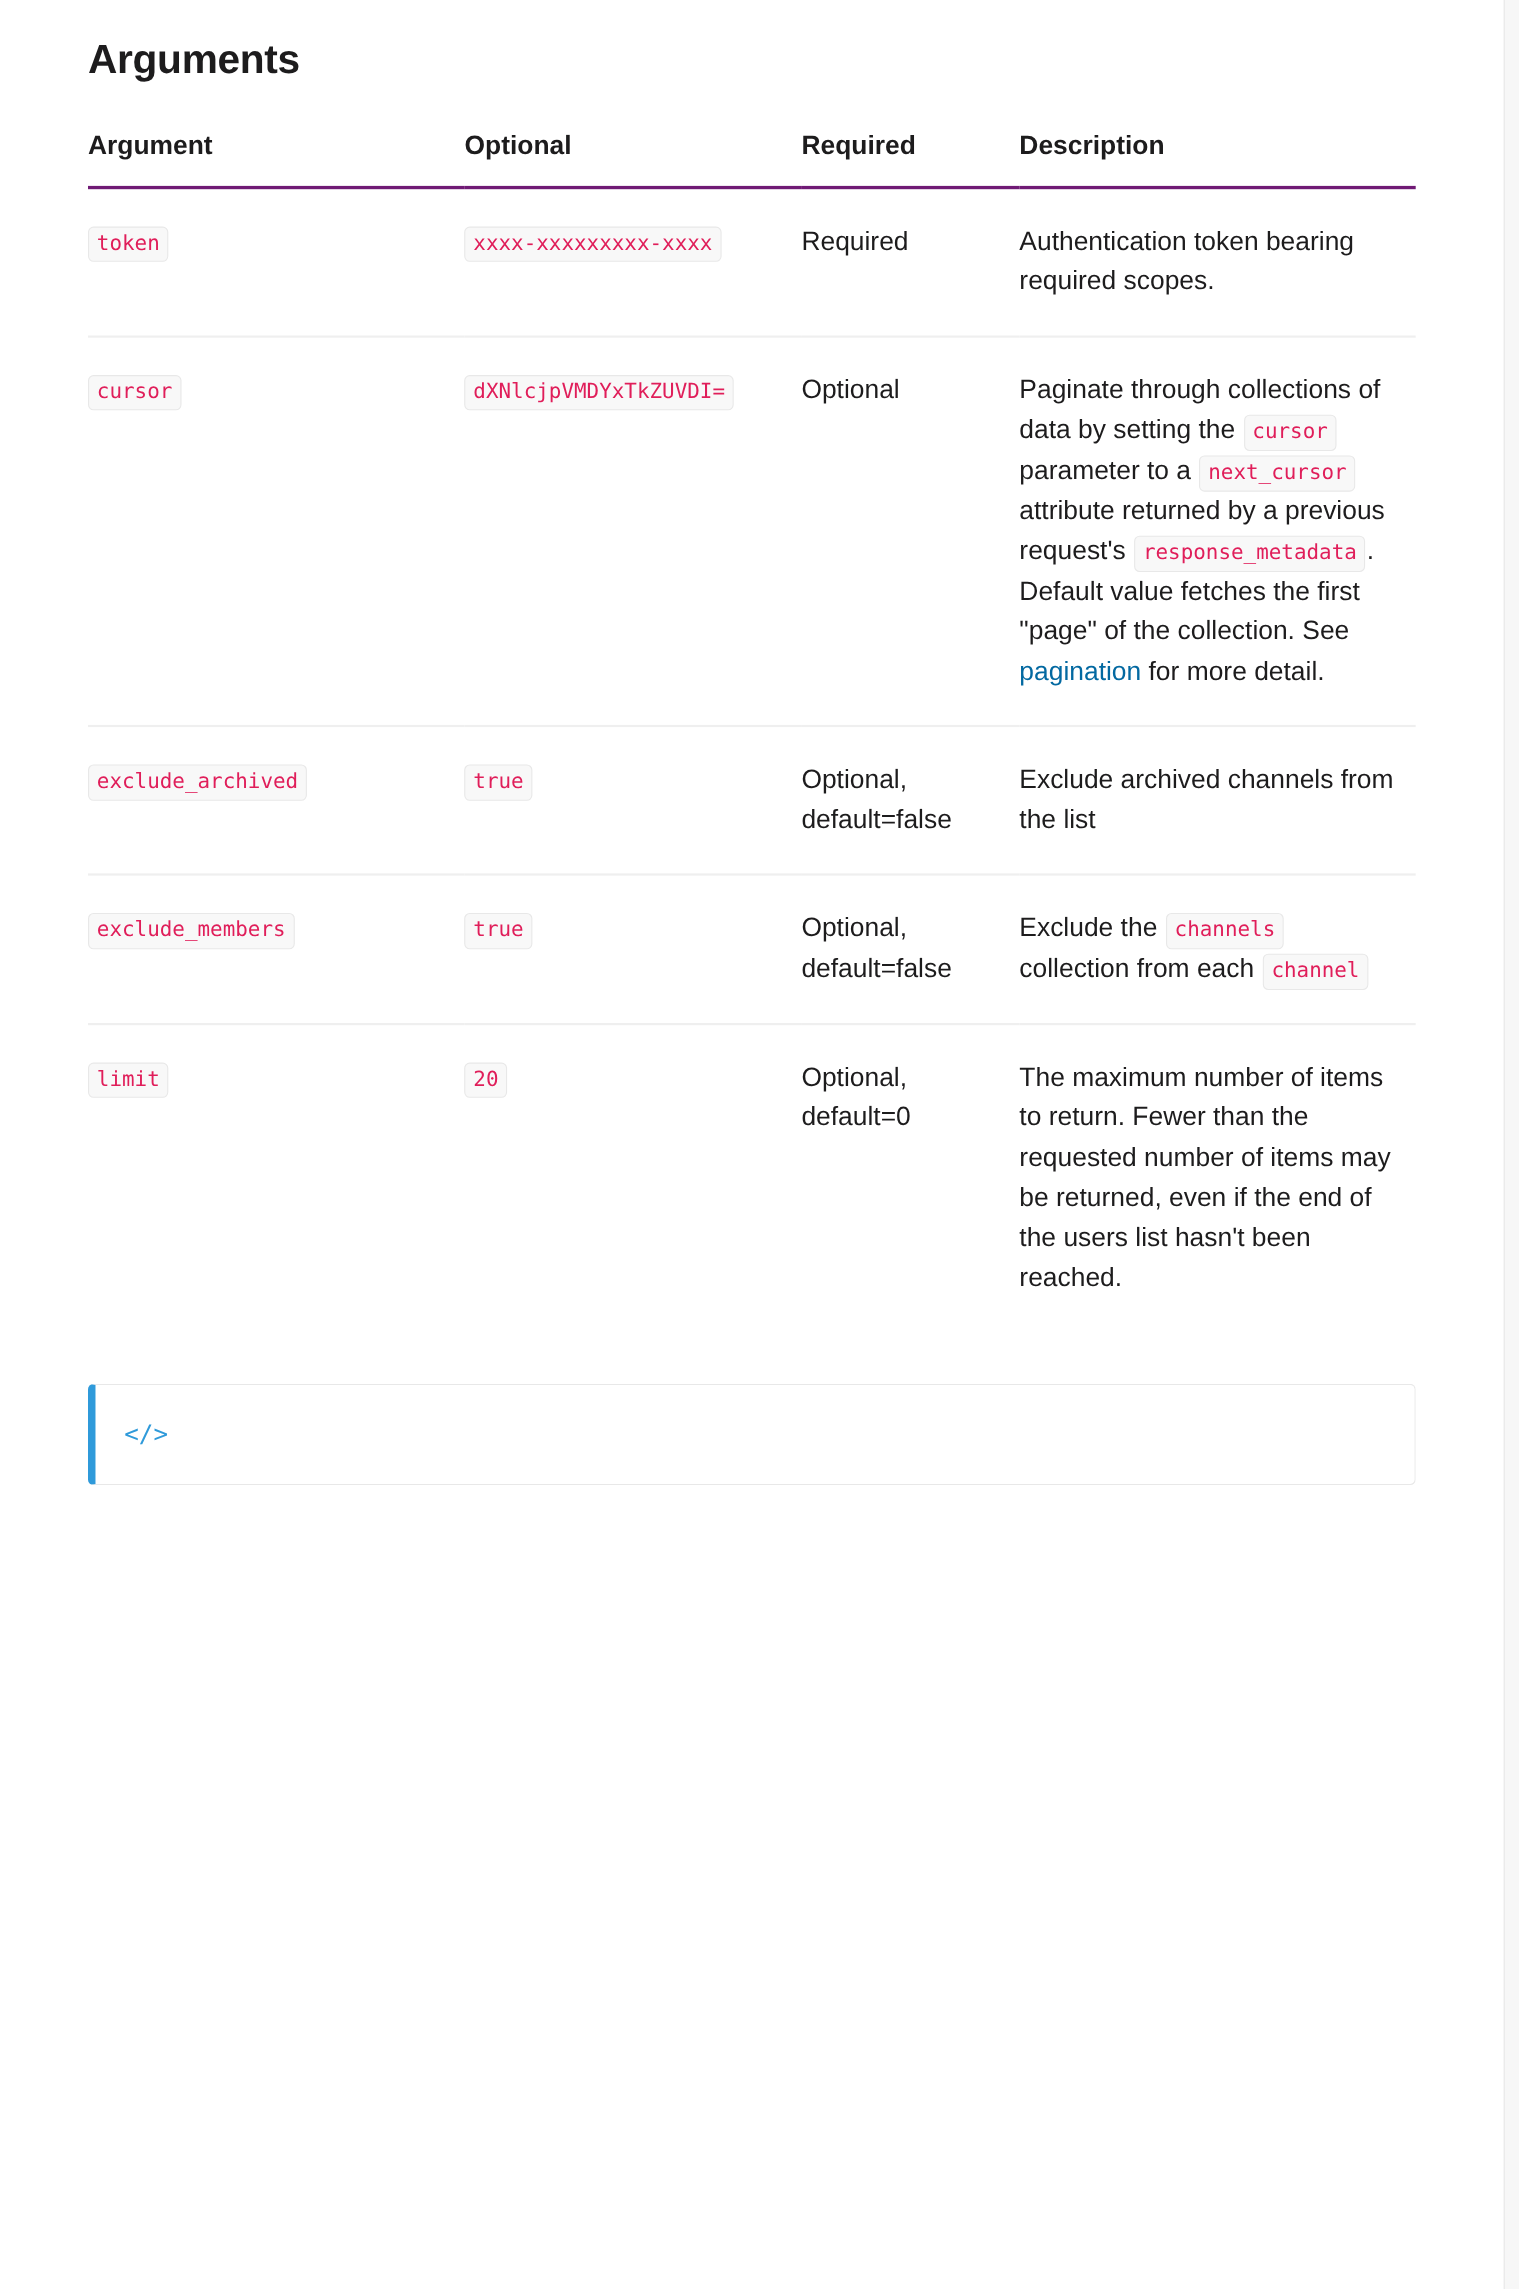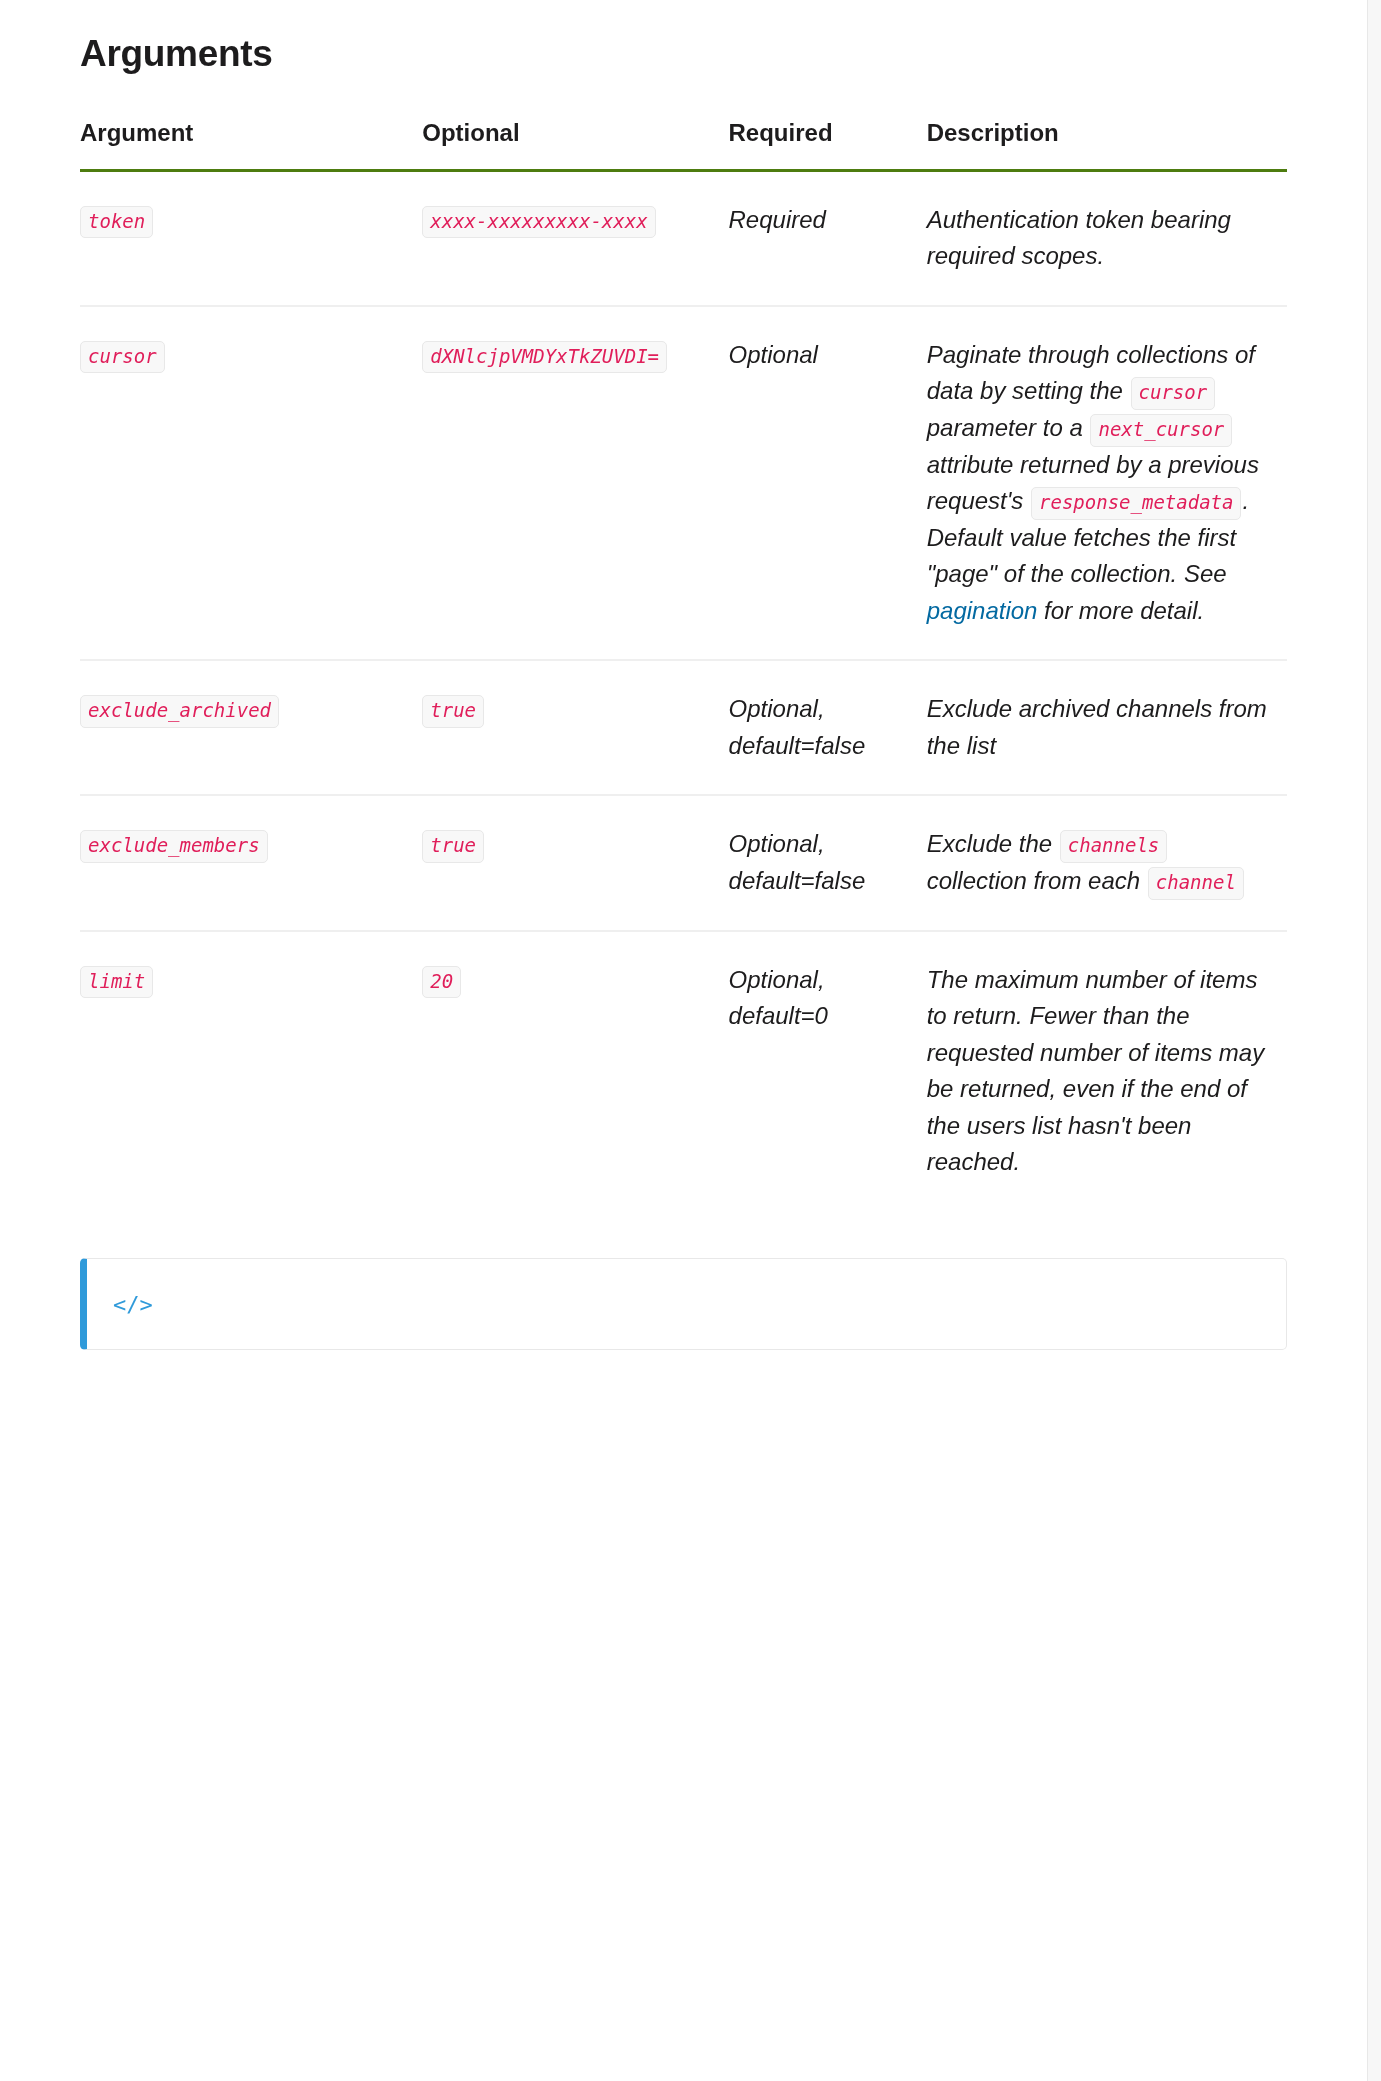--- a/index.html
+++ b/index.html
@@ -42,32 +42,31 @@
     width: 100%;
     border-collapse: collapse;
     table-layout: fixed;
   }
   table.args th {
     text-align: left;
     font-size: 24px;
     font-weight: bold;
     color: #1d1c1d;
     padding: 0 12px 22px 0;
-    border-bottom: 3px solid #4d7c0f;
+    border-bottom: 3px solid #701a75;
     vertical-align: bottom;
     margin-top: 42px;
   }
   table.args td {
     vertical-align: top;
     padding: 30px 12px 30px 0;
     border-bottom: 2px solid #efefef;
     font-size: 24px;
     line-height: 1.52;
     color: #1d1c1d;
-    font-style: italic;
   }
   table.args tr:last-child td { border-bottom: none; }
   
   col.c-arg  { width: 285px; }
   col.c-ex   { width: 255px; }
   col.c-req  { width: 165px; }
   col.c-desc { width: 300px; }
 
   td.col-arg { padding-left: 0; }
   td.col-desc { padding-right: 0; }

